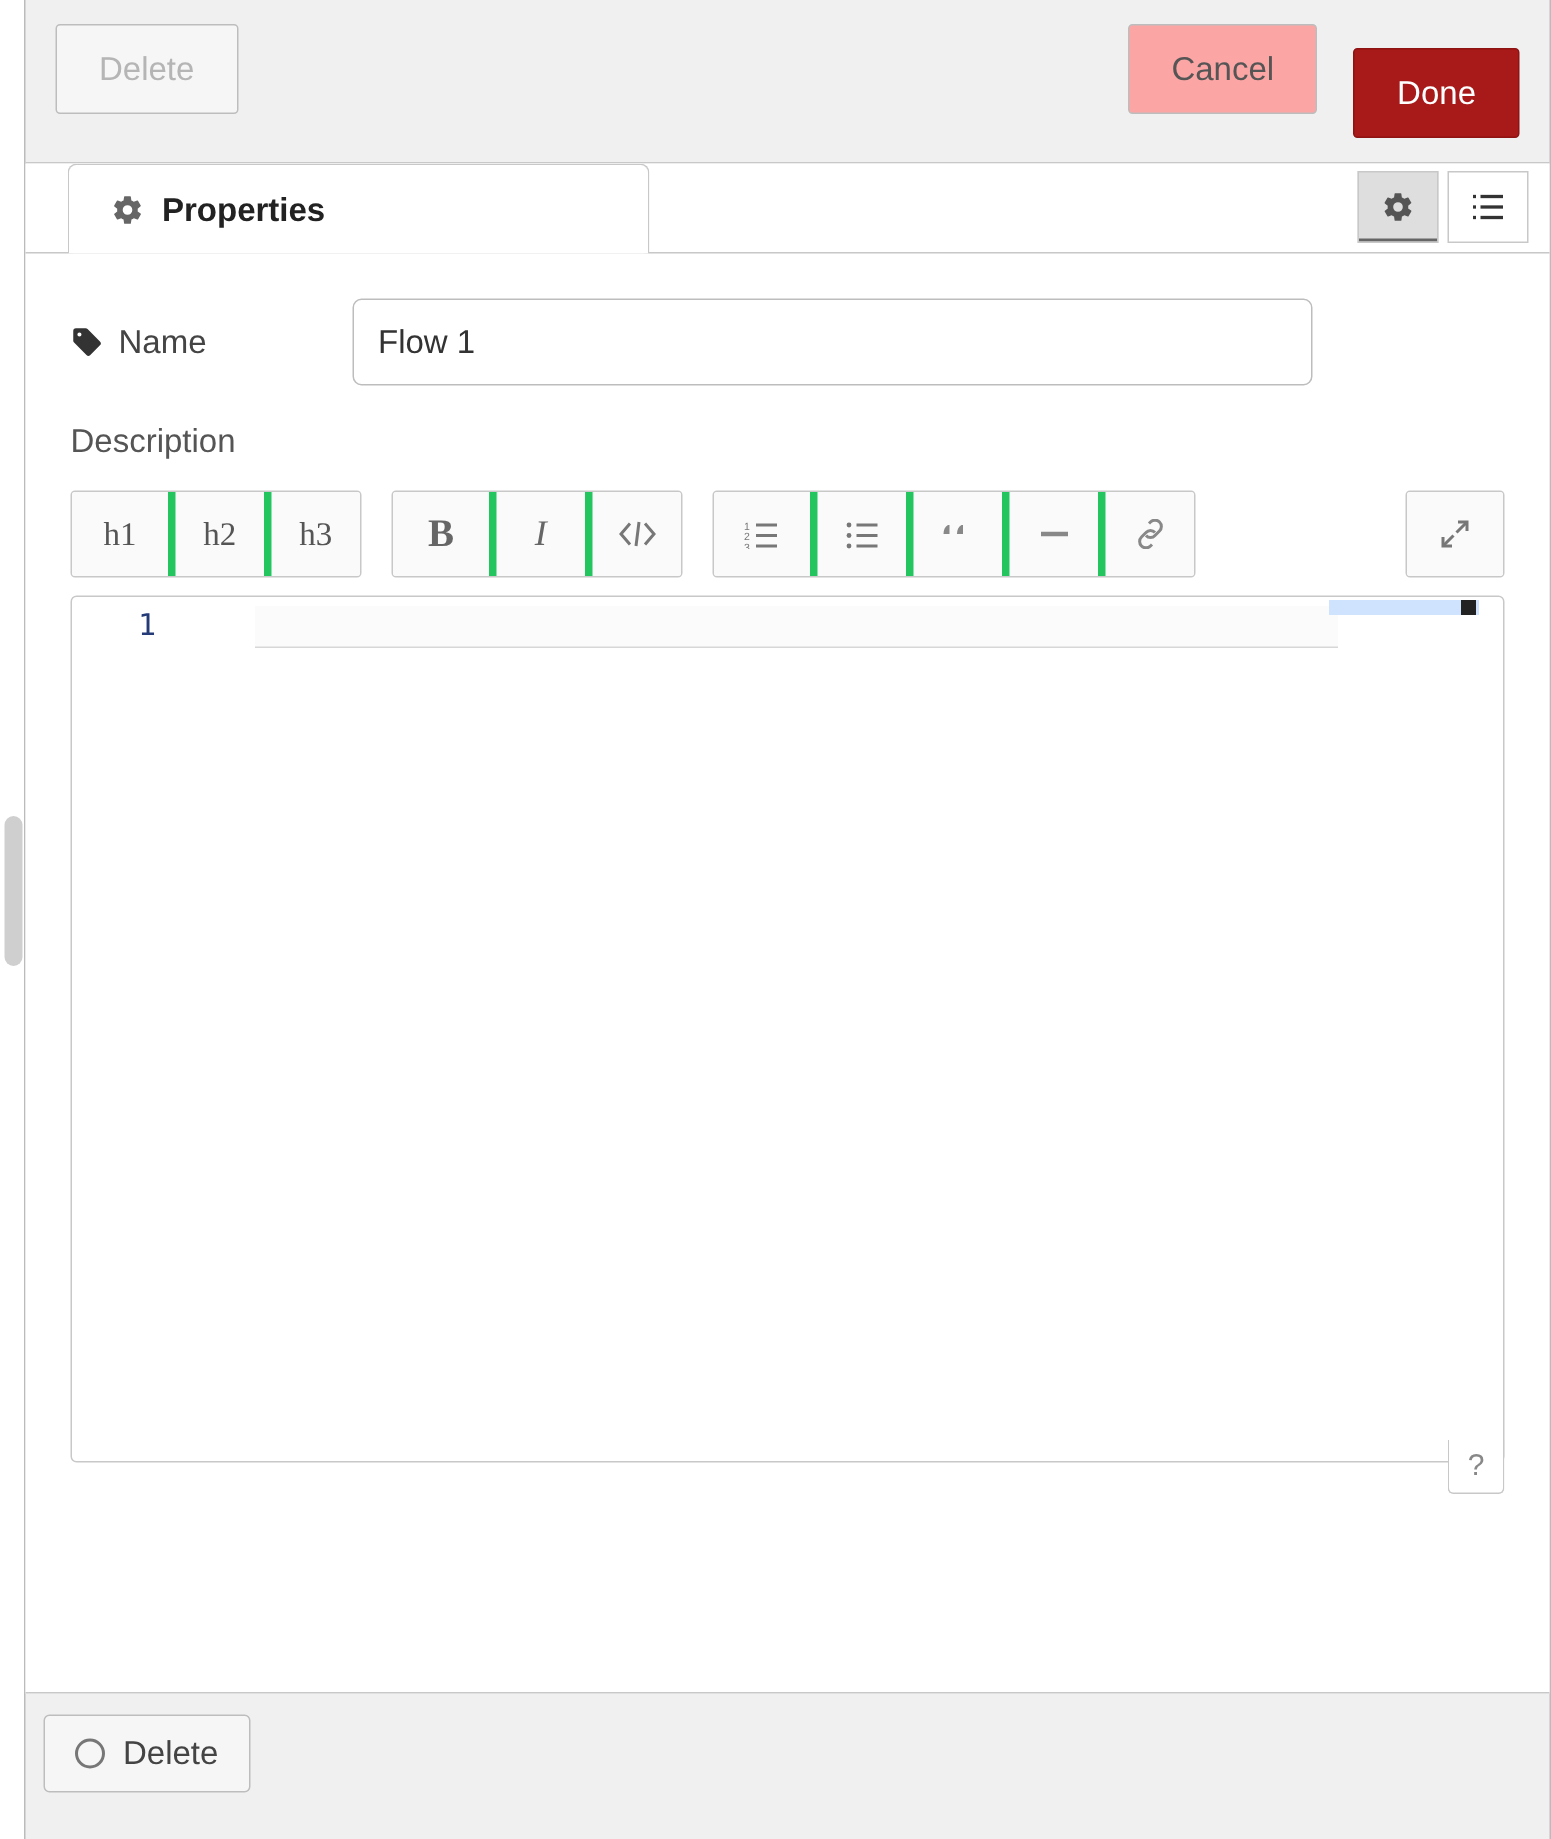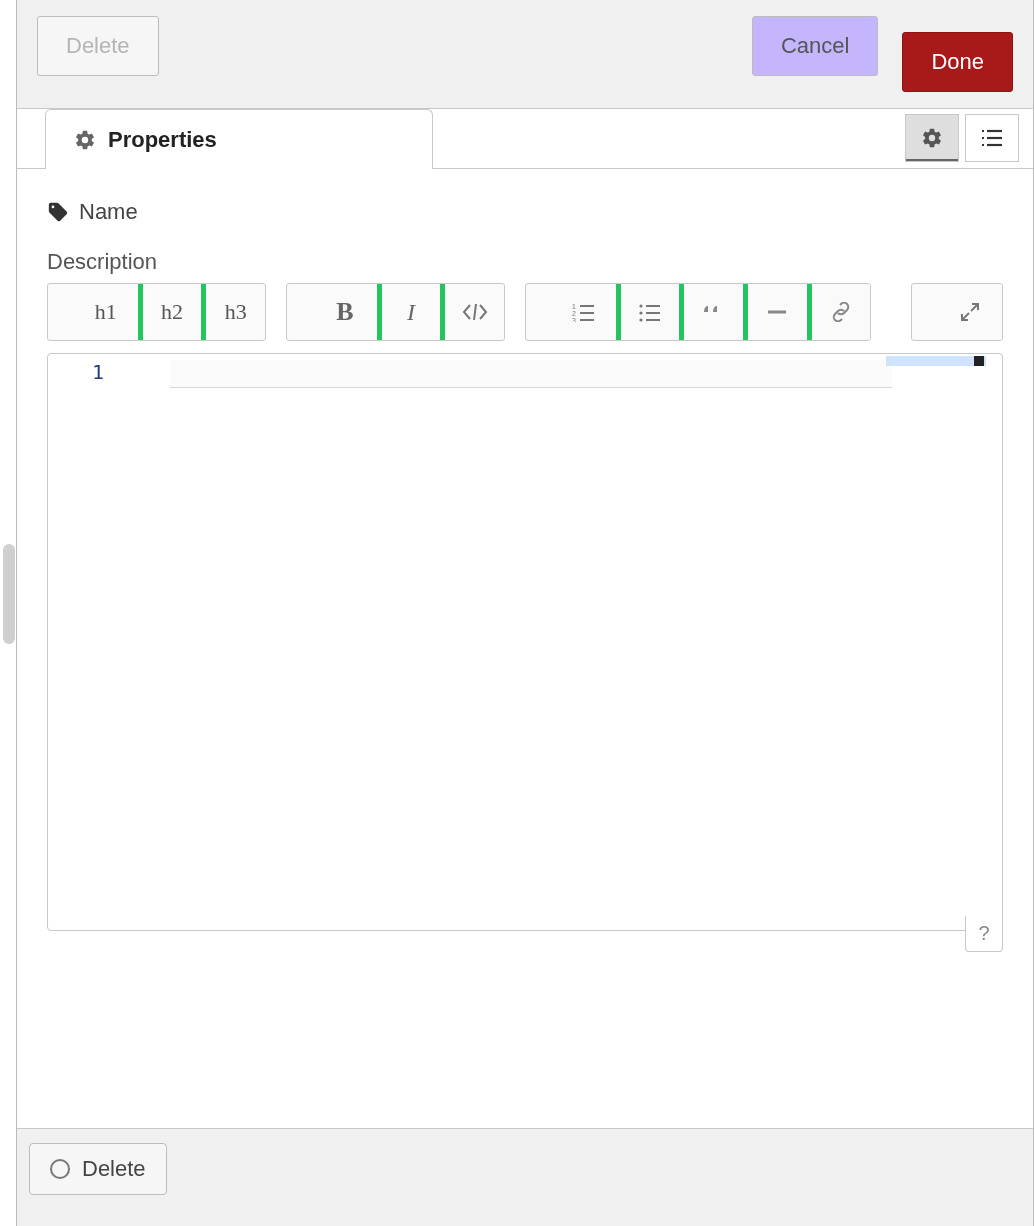--- a/index.html
+++ b/index.html
@@ -35,21 +35,21 @@
       border-bottom: 1px solid #c8c8c8;
     }
     .btn {
       display: inline-flex;
       align-items: center;
       justify-content: center;
       font-size: 22px;
       height: 60px;
       padding: 0 28px;
       border: 1px solid #bdbdbd;
-      background: #c4b5fd;
+      background: #fca5a5;
       cursor: pointer;
       border-radius: 3px;
     }
     .btn-delete {
       color: #b5b5b5;
       background: #f6f6f6;
     }
     .btn-cancel { color: #555; }
     .btn-done {
       background: #a81919;
@@ -134,36 +134,35 @@
       height: 58px;
       font-size: 22px;
       color: #333;
       border: 1px solid #bdbdbd;
       border-radius: 6px;
       padding: 0 16px;
     }
     .desc-label {
       font-size: 22px;
       color: #555;
-      margin-bottom: 8px;
+      margin-bottom: 20px;
       display: block;
     }
     .toolbar {
       display: flex;
       align-items: center;
       gap: 20px;
       margin-bottom: 12px;
     }
     .tool-group {
       display: inline-flex;
       border: 1px solid #c8c8c8;
       border-radius: 3px;
       overflow: hidden;
       background: #fafafa;
-      padding-left: 26px;
     }
     .tool-btn {
       width: 64px;
       height: 56px;
       display: inline-flex;
       align-items: center;
       justify-content: center;
       font-size: 22px;
       color: #666;
       background: #fafafa;
@@ -321,20 +320,21 @@
 
     <div class="form-row">
       <label class="form-label">
         <span>
           <svg width="22" height="22" viewBox="0 0 24 24" fill="#333">
               <path d="M21.41 11.58 12.41 2.58A2 2 0 0 0 11 2H4a2 2 0 0 0-2 2v7a2 2 0 0 0 .59 1.41l9 9a2 2 0 0 0 2.83 0l7-7a2 2 0 0 0-.01-2.83ZM6.5 8A1.5 1.5 0 1 1 8 6.5 1.5 1.5 0 0 1 6.5 8Z"></path>
             </svg>
         </span>
         <span>Name</span>
       </label>
+      <input class="text-input" type="text" value="Flow 1" style="">
     </div>
 
     <span class="desc-label">Description</span>
 
     <div class="toolbar">
       <div class="tool-group">
         <button class="tool-btn h">h1</button>
         <button class="tool-btn h">h2</button>
         <button class="tool-btn h">h3</button>
       </div>

